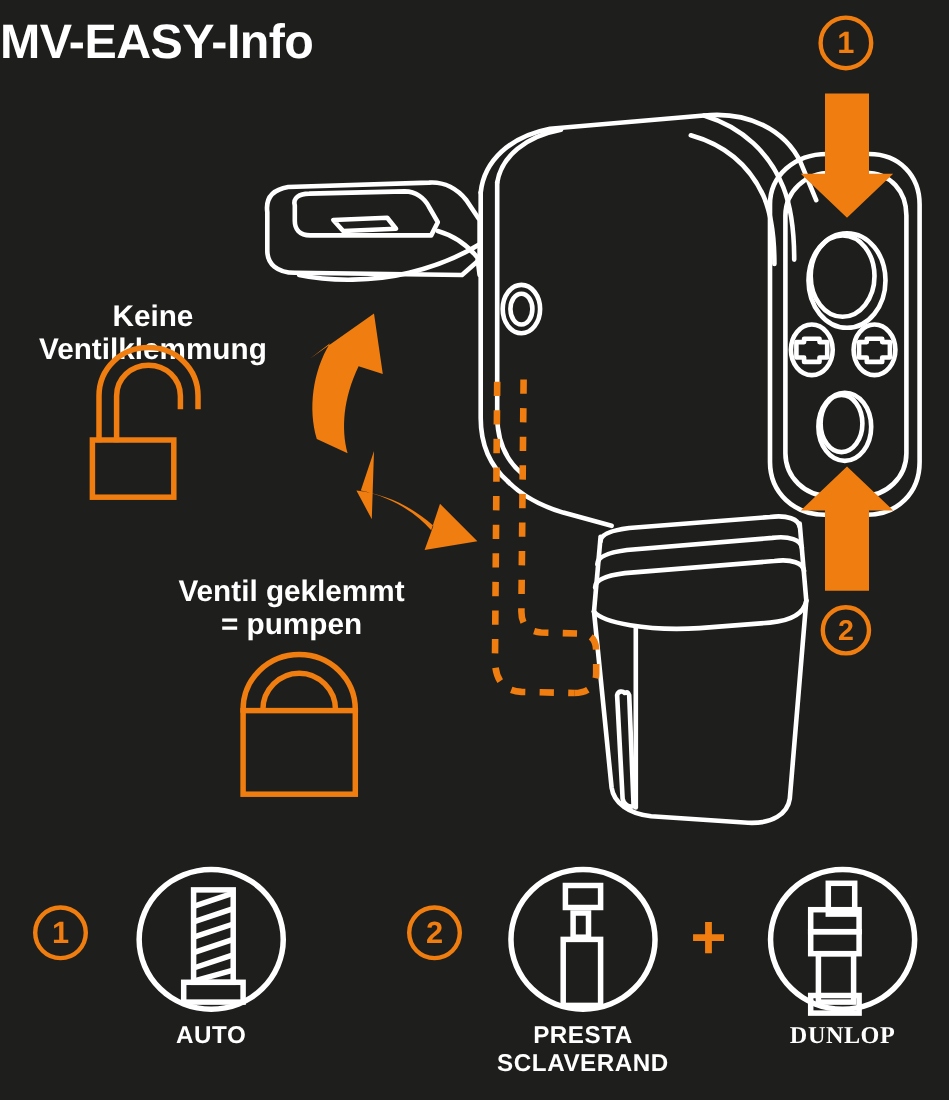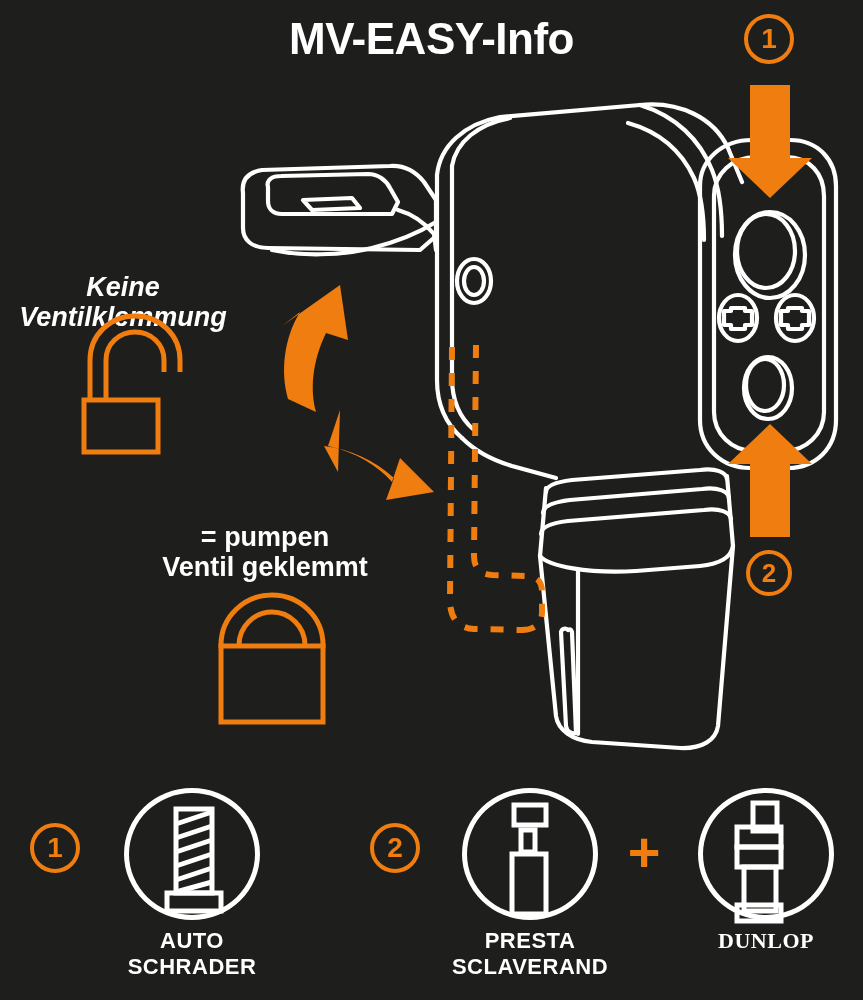--- a/index.html
+++ b/index.html
@@ -17,21 +17,21 @@
     font-family: "Liberation Sans", sans-serif;
     -webkit-font-smoothing: antialiased;
   }
 
   
   #page-title {
     position: absolute;
     left: 0;
     top: 14px;
     width: 863px;
-    text-align: center;
+    text-align: left;
     color: #ffffff;
     font-size: 44px;
     font-weight: bold;
     letter-spacing: -0.5px;
     white-space: nowrap;
   }
 
   
   .badge {
     position: absolute;
@@ -52,21 +52,21 @@
 
   
   .side-label {
     position: absolute;
     color: #ffffff;
     font-size: 27px;
     font-weight: bold;
     text-align: center;
     line-height: 1.12;
   }
-  #label-no-clamp { left: 0px;  top: 272px; width: 246px; font-style: italic; }
+  #label-no-clamp { left: 16px;  top: 272px; width: 246px; }
   #label-clamped  { left: 140px; top: 522px; width: 250px; }
 
   
   .art {
     position: absolute;
     left: 0;
     top: 0;
     width: 863px;
     height: 1000px;
     pointer-events: none;
@@ -231,22 +231,22 @@
     <g fill="none" stroke="#ef7d0f" stroke-width="5" stroke-linejoin="miter">
       <path d="M90,402 L90,360 C90,335 110,316 135,316
                C160,316 180,335 180,360 L180,372"></path>
       <path d="M106,402 L106,360 C106,344 119,332 135,332
                C151,332 164,344 164,360 L164,372"></path>
       <rect x="84" y="400" width="74" height="52"></rect>
     </g>
   </svg>
 
   <div class="side-label" id="label-clamped">
+    <div>Ventil geklemmt</div>
     <div>= pumpen</div>
-    <div>Ventil geklemmt</div>
   </div>
 
   <svg class="art" viewBox="0 0 863 1000" xmlns="http://www.w3.org/2000/svg">
     <g fill="none" stroke="#ef7d0f" stroke-width="5" stroke-linejoin="miter">
       <path d="M221,648 L221,648 L221,645 C221,617 244,595 272,595
                C300,595 323,617 323,645 L323,648"></path>
       <path d="M239,648 L239,645 C239,627 254,612 272,612
                C290,612 305,627 305,645 L305,648"></path>
       <rect x="221" y="646" width="102" height="76"></rect>
     </g>
@@ -258,21 +258,20 @@
   <svg class="art" viewBox="0 0 863 1000" xmlns="http://www.w3.org/2000/svg">
     <g fill="none" stroke="#ffffff" stroke-width="5" stroke-linejoin="miter">
       <rect x="176" y="809" width="36" height="84"></rect>
       <path d="M176,824 L212,812 M176,838 L212,826 M176,852 L212,840
                M176,866 L212,854 M176,880 L212,868 M176,892 L212,882"></path>
       <rect x="167" y="893" width="54" height="18"></rect>
     </g>
   </svg>
   <div class="legend-caption" id="caption-schrader">
     <div>AUTO</div>
-    <div>SCHRADER</div>
   </div>
 
   <div class="badge" id="legend-badge-2">2</div>
 
   <div class="legend-circle" id="circle-presta"></div>
   <svg class="art" viewBox="0 0 863 1000" xmlns="http://www.w3.org/2000/svg">
     <g fill="none" stroke="#ffffff" stroke-width="5" stroke-linejoin="miter">
       <rect x="514" y="805" width="32" height="20"></rect>
       <rect x="521" y="830" width="14" height="22"></rect>
       <rect x="512" y="854" width="34" height="60"></rect>

